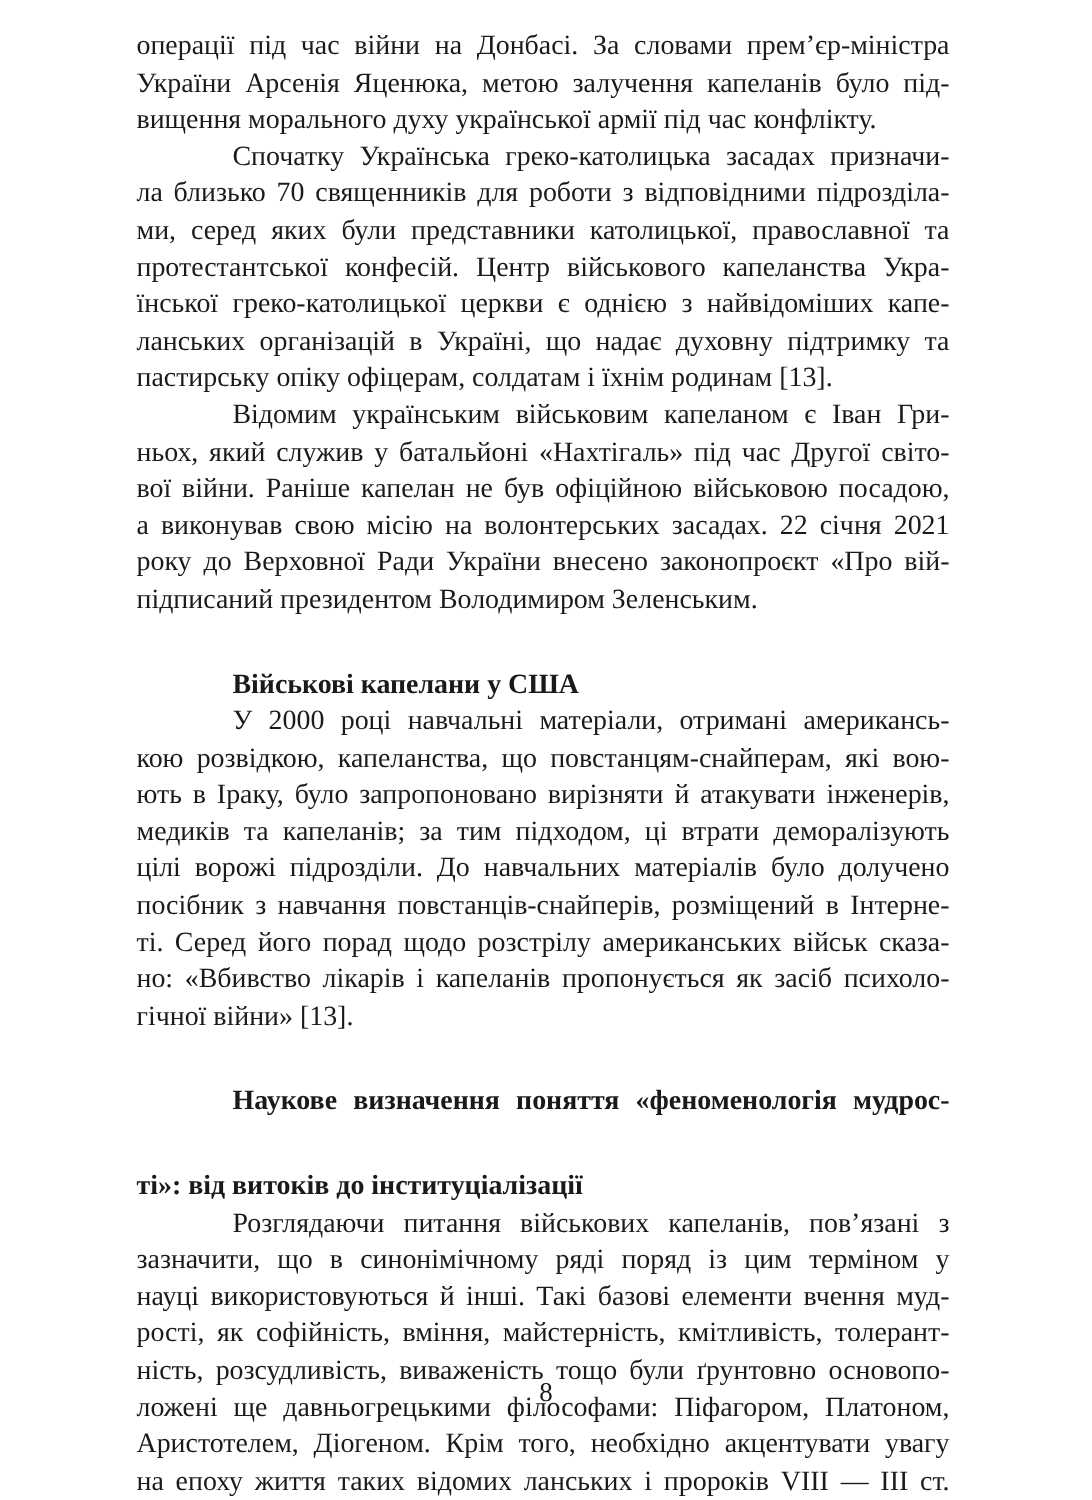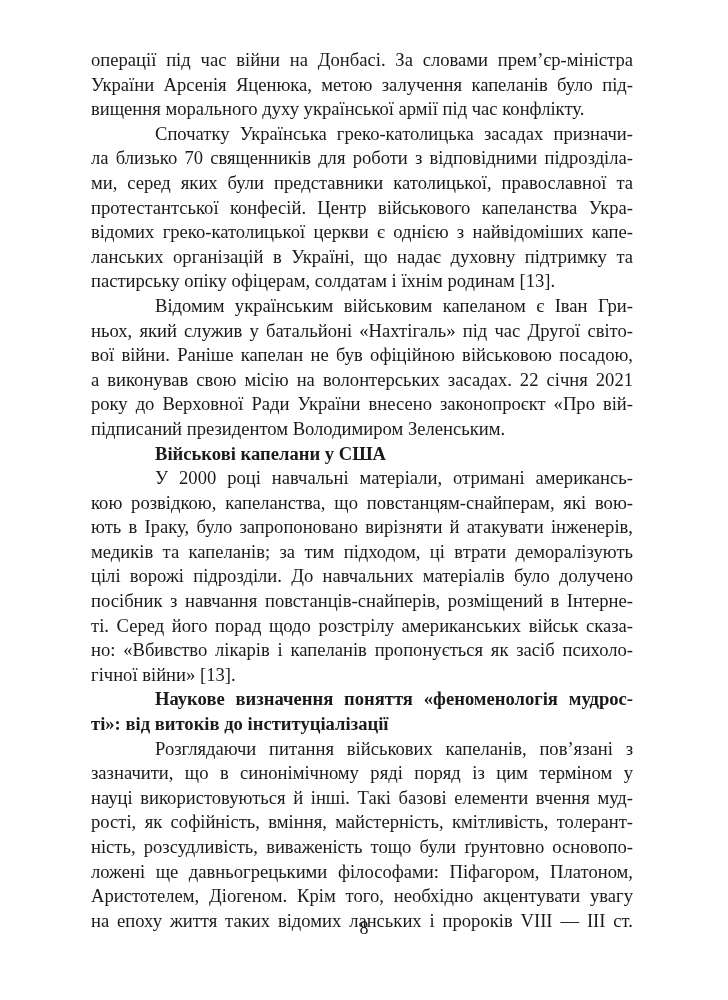--- a/index.html
+++ b/index.html
@@ -11,41 +11,42 @@
       width: 728px;
       height: 1000px;
       position: relative;
       overflow: hidden;
       font-family: "Liberation Serif", "DejaVu Serif", serif;
       color: #1a1a1a;
     }
     .page {
       position: absolute;
       left: 91px;
-      top: 48px;
+      top: 19px;
       width: 542px;
     }
     .line {
       display: block;
       height: 24.6px;
       line-height: 24.6px;
       font-size: 18.6px;
       white-space: nowrap;
       text-align: justify;
       text-align-last: justify;
       overflow: visible;
     }
     .line.last {
       text-align-last: left;
     }
     .line.indent {
       padding-left: 64px;
     }
     .line.bold {
       font-weight: bold;
+      margin-top: 32px;
     }
     .page-number {
       position: absolute;
       left: 0;
       width: 728px;
       top: 916px;
       text-align: center;
       font-size: 18px;
       line-height: 24px;
     }
@@ -59,21 +60,21 @@
     <span class="line">операції під час війни на Донбасі. За словами прем’єр-міністра</span>
     <span class="line">України Арсенія Яценюка, метою залучення капеланів було під-</span>
     <span class="line last">вищення морального духу української армії під час конфлікту.</span>
   </div>
 
   <div>
     <span class="line indent">Спочатку Українська греко-католицька засадах призначи-</span>
     <span class="line">ла близько 70 священників для роботи з відповідними підрозділа-</span>
     <span class="line">ми, серед яких були представники католицької, православної та</span>
     <span class="line">протестантської конфесій. Центр військового капеланства Укра-</span>
-    <span class="line">відомих греко-католицької церкви є однією з найвідоміших капе-</span>
+    <span class="line">їнської греко-католицької церкви є однією з найвідоміших капе-</span>
     <span class="line">ланських організацій в Україні, що надає духовну підтримку та</span>
     <span class="line last">пастирську опіку офіцерам, солдатам і їхнім родинам [13].</span>
   </div>
 
   <div>
     <span class="line indent">Відомим українським військовим капеланом є Іван Гри-</span>
     <span class="line">ньох, який служив у батальйоні «Нахтігаль» під час Другої світо-</span>
     <span class="line">вої війни. Раніше капелан не був офіційною військовою посадою,</span>
     <span class="line">а виконував свою місію на волонтерських засадах. 22 січня 2021</span>
     <span class="line">року до Верховної Ради України внесено законопроєкт «Про вій-</span>

